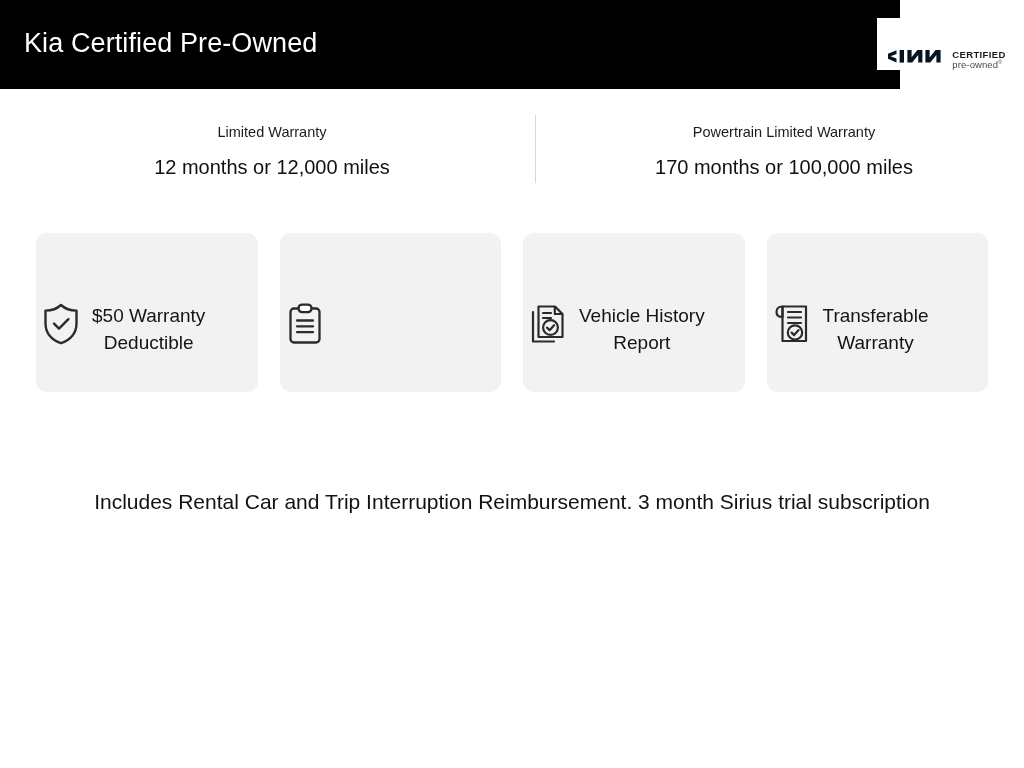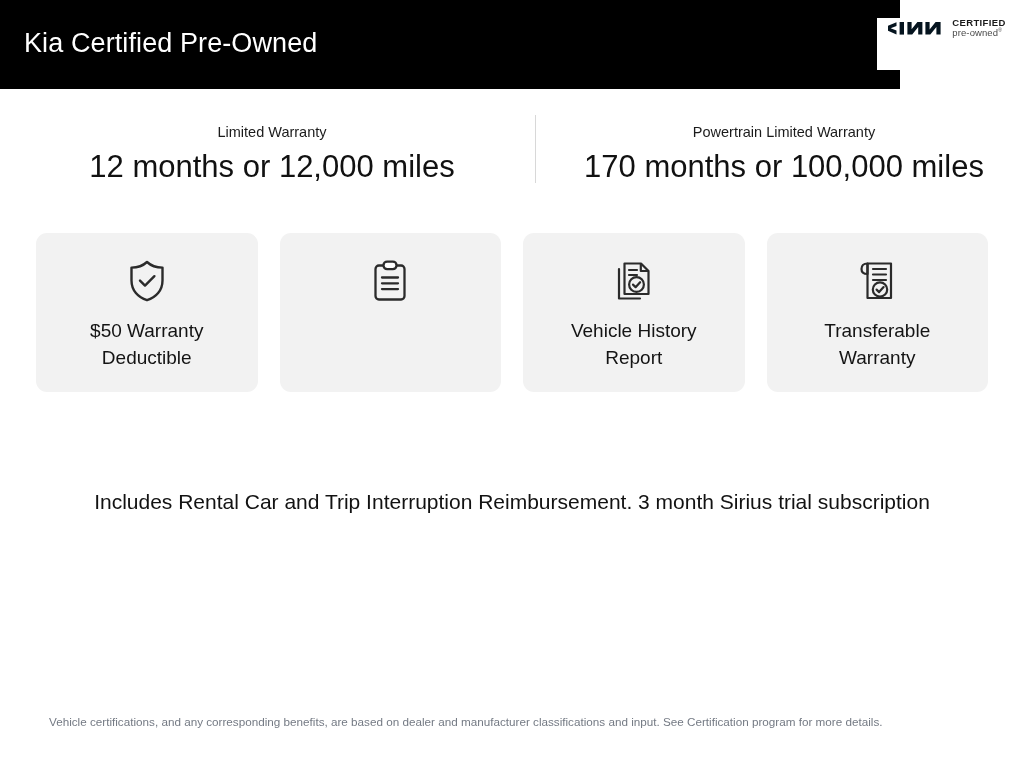--- a/index.html
+++ b/index.html
@@ -40,21 +40,21 @@
   }
 
   .logo-box {
     position: absolute;
     left: 877px;
     top: 18px;
     width: 138px;
     height: 52px;
     background: #ffffff;
     display: flex;
-    align-items: flex-start;
+    align-items: flex-end;
     justify-content: center;
     gap: 8px;
     padding: 0 8px;
   }
 
   .logo-mark { display: block; }
 
   .logo-text {
     display: flex;
     flex-direction: column;
@@ -98,22 +98,22 @@
   }
 
   .warranty-label {
     font-size: 14.5px;
     font-weight: 400;
     color: #1b1b1b;
     line-height: 1.25;
   }
 
   .warranty-value {
-    margin-top: 7px;
-    font-size: 31px;
+    margin-top: 14px;
+    font-size: 20px;
     font-weight: 400;
     color: #111111;
     line-height: 1.2;
     white-space: nowrap;
   }
 
   .warranty-divider {
     position: absolute;
     left: 519px;
     top: -3px;
@@ -131,21 +131,21 @@
     height: 159px;
     display: flex;
     gap: 22px;
   }
 
   .card {
     flex: 1 1 0;
     background: #f2f2f2;
     border-radius: 11px;
     display: flex;
-    flex-direction: column;
+    flex-direction: row;
     align-items: center;
     padding-top: 23px;
   }
 
   .card-icon {
     width: 50px;
     height: 50px;
     display: flex;
     align-items: center;
     justify-content: center;
@@ -278,15 +278,14 @@
           <path d="M20.6 30.6 L23.1 33.1 L27.6 28.1" stroke="#2b2b2b" stroke-width="2.2" stroke-linecap="round" stroke-linejoin="round"></path>
         </svg>
       </div>
       <div class="card-label">Transferable
 Warranty</div>
     </div>
   </div>
 
   <div class="includes-note">Includes Rental Car and Trip Interruption Reimbursement. 3 month Sirius trial subscription</div>
 
-  <div class="footer">Vehicle certifications, and any corresponding benefits, are based on dealer and manufacturer classifications and input. See Certification program for more details.</div>
 
 </div>
 
 </body></html>

